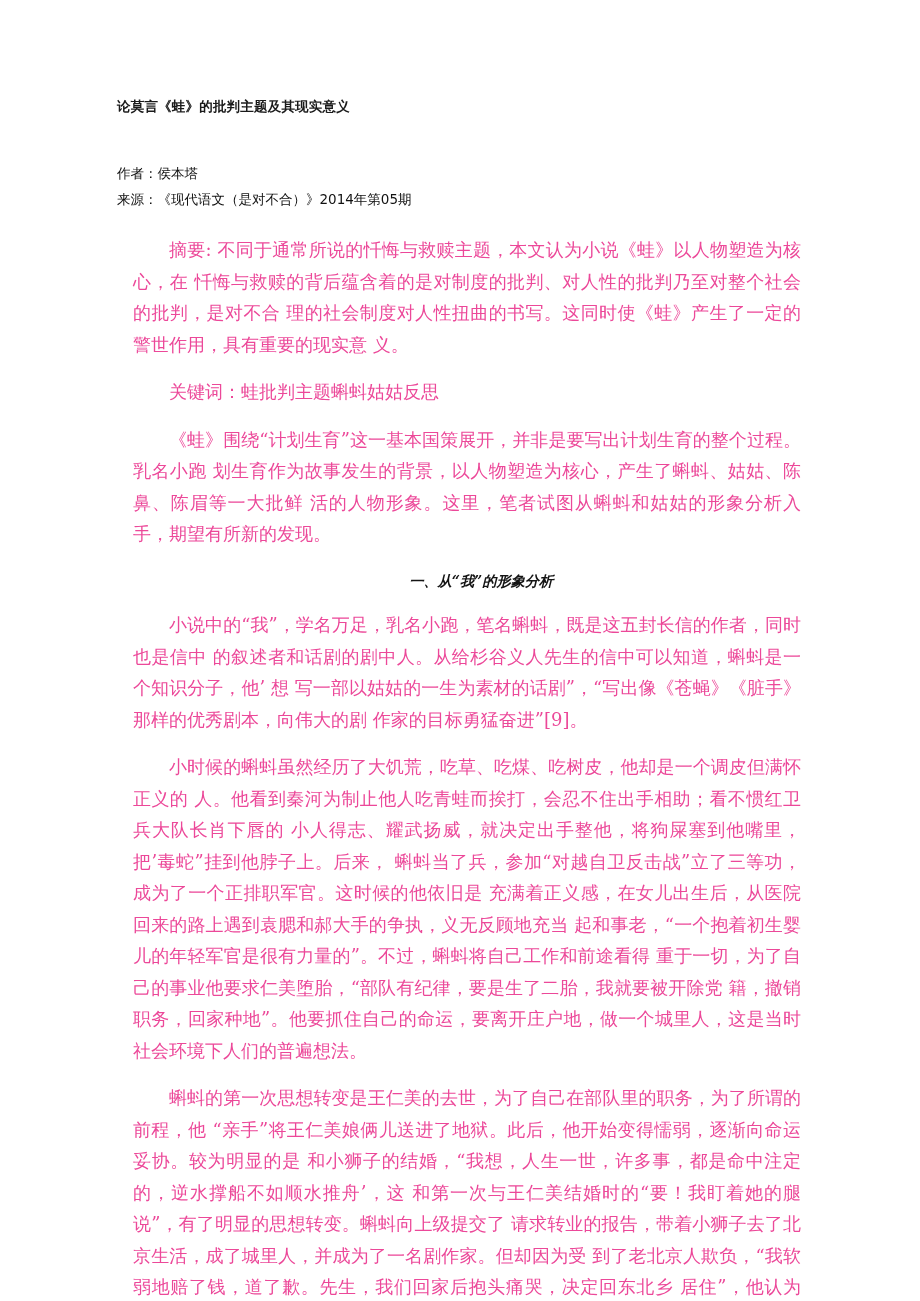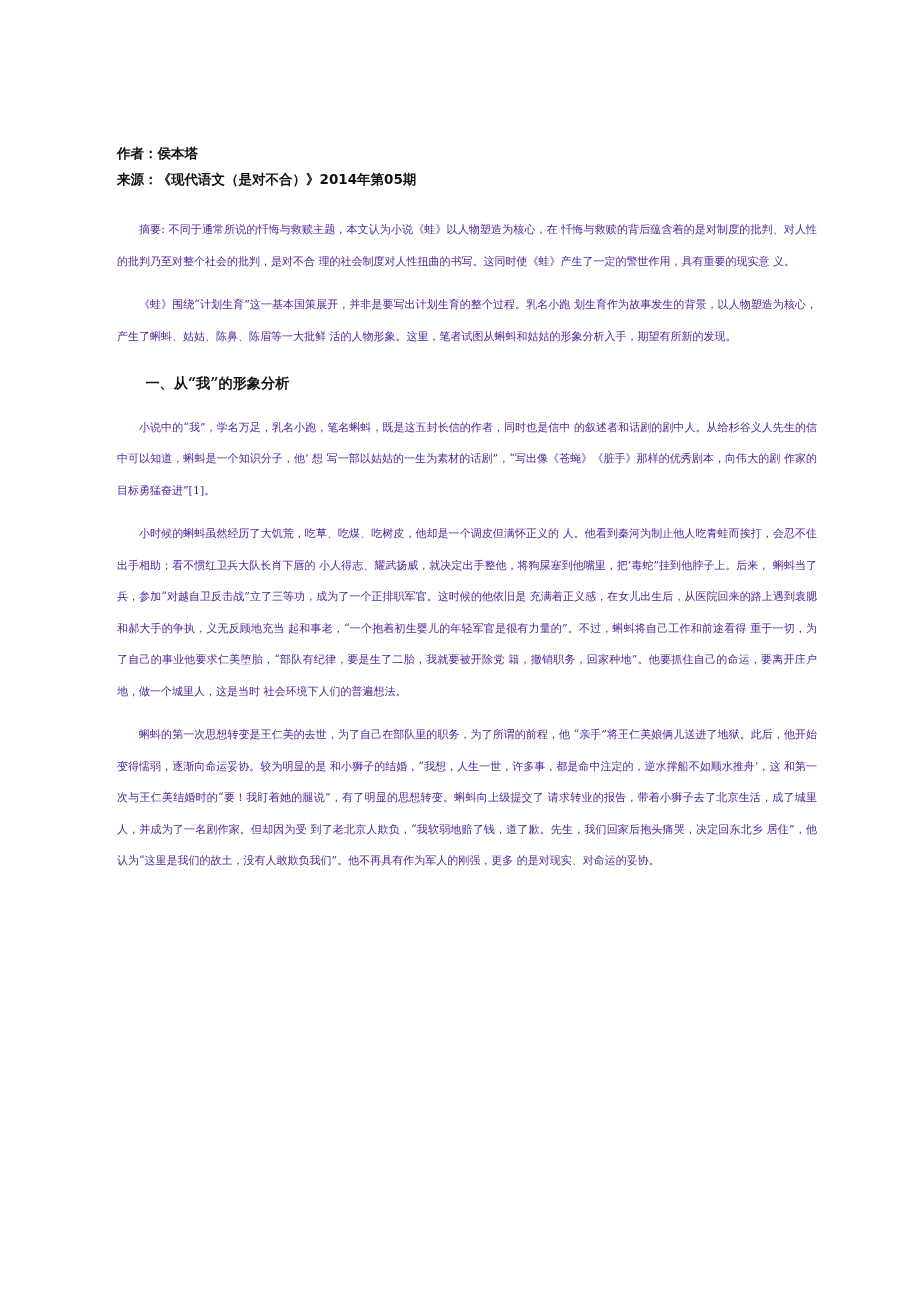--- a/index.html
+++ b/index.html
@@ -40,37 +40,37 @@
     color: #1a1a1a;
     margin: 0 0 0 0;
     white-space: nowrap;
   }
 
   .meta-block {
     margin-top: 44px;
   }
   .meta-line {
     font-family: "DejaVu Sans", "Liberation Sans", sans-serif;
-    font-weight: bold;
+    font-weight: normal;
     font-size: 13.5px;
     line-height: 26px;
     color: #111111;
     white-space: nowrap;
   }
 
   
   .para {
     font-family: "DejaVu Serif", "Liberation Serif", serif;
-    font-size: 11px;
+    font-size: 18px;
     line-height: 31.5px;
     text-align: justify;
     text-justify: inter-character;
     text-indent: 2em;
-    margin: 0;
-    color: #4c1d95;
+    margin: 16px;
+    color: #ec4899;
     word-break: break-all;
   }
   .para + .para {
     margin-top: 12px;
   }
   .abstract {
     margin-top: 22px;
   }
   .keywords {
     margin-top: 12px;
@@ -79,45 +79,48 @@
   .intro {
     margin-top: 12px;
   }
   .section-head {
     font-family: "DejaVu Serif", "Liberation Serif", serif;
     font-size: 14.2px;
     line-height: 31.5px;
     text-indent: 2em;
     margin: 16px 0 0 0;
     color: #141414;
-    text-align: left;
+    text-align: center;
+    font-style: italic;
   }
   .body-para {
     margin-top: 12px;
   }
 </style>
 </head>
 <body>
 
 <div class="page">
   <div class="content">
 
+    <h1 class="doc-title">论莫言《蛙》的批判主题及其现实意义</h1>
 
     <div class="meta-block">
       <div class="meta-line">作者：侯本塔</div>
       <div class="meta-line">来源：《现代语文（是对不合）》2014年第05期</div>
     </div>
 
     <p class="para abstract">摘要: 不同于通常所说的忏悔与救赎主题，本文认为小说《蛙》以人物塑造为核心，在 忏悔与救赎的背后蕴含着的是对制度的批判、对人性的批判乃至对整个社会的批判，是对不合 理的社会制度对人性扭曲的书写。这同时使《蛙》产生了一定的警世作用，具有重要的现实意 义。</p>
 
+    <p class="para keywords">关键词：蛙批判主题蝌蚪姑姑反思</p>
 
     <p class="para intro">《蛙》围绕“计划生育”这一基本国策展开，并非是要写出计划生育的整个过程。乳名小跑 划生育作为故事发生的背景，以人物塑造为核心，产生了蝌蚪、姑姑、陈鼻、陈眉等一大批鲜 活的人物形象。这里，笔者试图从蝌蚪和姑姑的形象分析入手，期望有所新的发现。</p>
 
     <h2 class="section-head">一、从“我”的形象分析</h2>
 
-    <p class="para body-para">小说中的“我”，学名万足，乳名小跑，笔名蝌蚪，既是这五封长信的作者，同时也是信中 的叙述者和话剧的剧中人。从给杉谷义人先生的信中可以知道，蝌蚪是一个知识分子，他’ 想 写一部以姑姑的一生为素材的话剧”，“写出像《苍蝇》《脏手》那样的优秀剧本，向伟大的剧 作家的目标勇猛奋进”[1]。</p>
+    <p class="para body-para">小说中的“我”，学名万足，乳名小跑，笔名蝌蚪，既是这五封长信的作者，同时也是信中 的叙述者和话剧的剧中人。从给杉谷义人先生的信中可以知道，蝌蚪是一个知识分子，他’ 想 写一部以姑姑的一生为素材的话剧”，“写出像《苍蝇》《脏手》那样的优秀剧本，向伟大的剧 作家的目标勇猛奋进”[9]。</p>
 
     <p class="para body-para">小时候的蝌蚪虽然经历了大饥荒，吃草、吃煤、吃树皮，他却是一个调皮但满怀正义的 人。他看到秦河为制止他人吃青蛙而挨打，会忍不住出手相助；看不惯红卫兵大队长肖下唇的 小人得志、耀武扬威，就决定出手整他，将狗屎塞到他嘴里，把’毒蛇”挂到他脖子上。后来， 蝌蚪当了兵，参加“对越自卫反击战”立了三等功，成为了一个正排职军官。这时候的他依旧是 充满着正义感，在女儿出生后，从医院回来的路上遇到袁腮和郝大手的争执，义无反顾地充当 起和事老，“一个抱着初生婴儿的年轻军官是很有力量的”。不过，蝌蚪将自己工作和前途看得 重于一切，为了自己的事业他要求仁美堕胎，“部队有纪律，要是生了二胎，我就要被开除党 籍，撤销职务，回家种地”。他要抓住自己的命运，要离开庄户地，做一个城里人，这是当时 社会环境下人们的普遍想法。</p>
 
     <p class="para body-para">蝌蚪的第一次思想转变是王仁美的去世，为了自己在部队里的职务，为了所谓的前程，他 “亲手”将王仁美娘俩儿送进了地狱。此后，他开始变得懦弱，逐渐向命运妥协。较为明显的是 和小狮子的结婚，“我想，人生一世，许多事，都是命中注定的，逆水撑船不如顺水推舟’，这 和第一次与王仁美结婚时的“要！我盯着她的腿说”，有了明显的思想转变。蝌蚪向上级提交了 请求转业的报告，带着小狮子去了北京生活，成了城里人，并成为了一名剧作家。但却因为受 到了老北京人欺负，“我软弱地赔了钱，道了歉。先生，我们回家后抱头痛哭，决定回东北乡 居住”，他认为“这里是我们的故土，没有人敢欺负我们”。他不再具有作为军人的刚强，更多 的是对现实、对命运的妥协。</p>
 
   </div>
 </div>
 
 </body></html>

